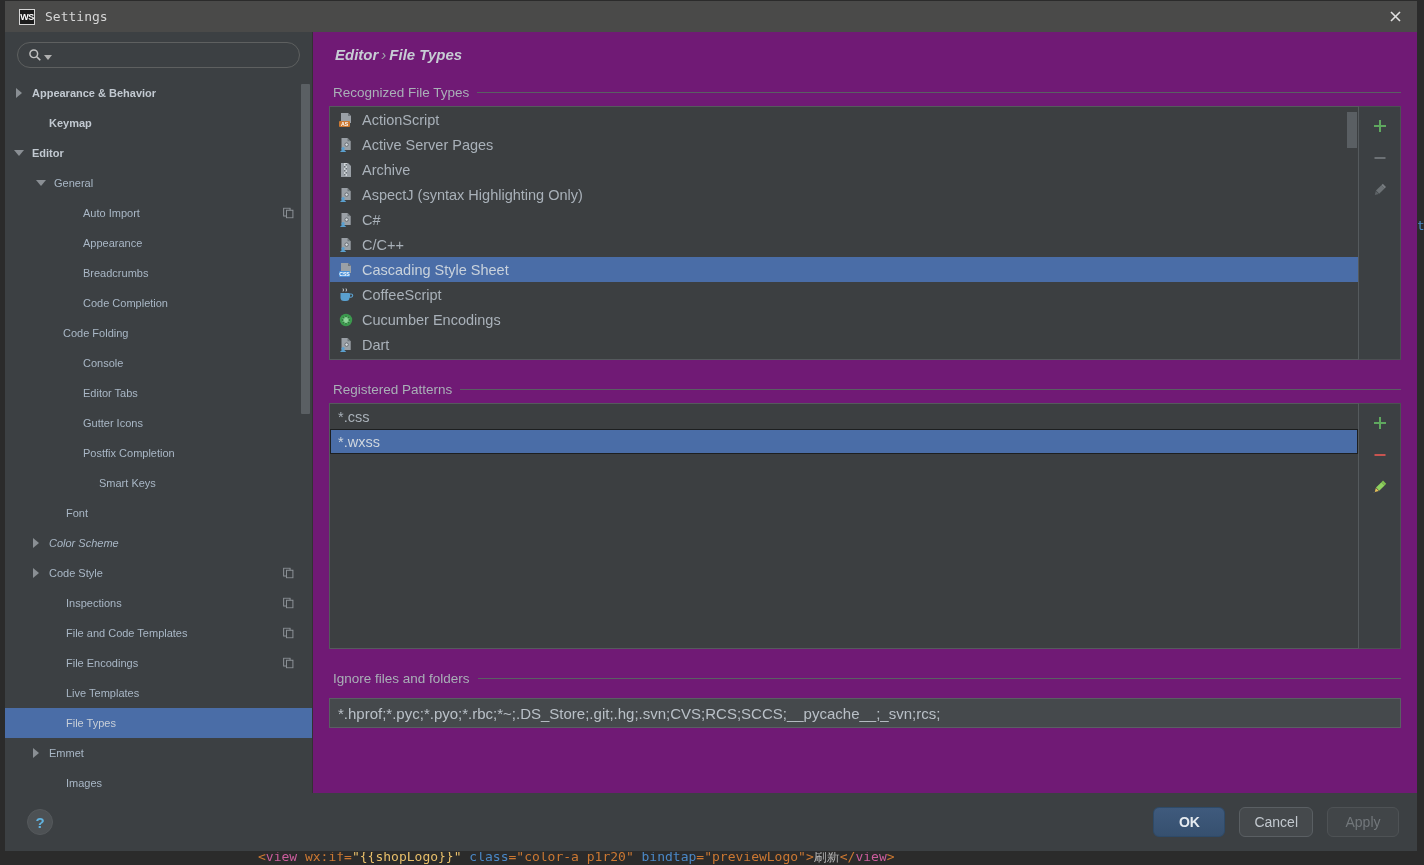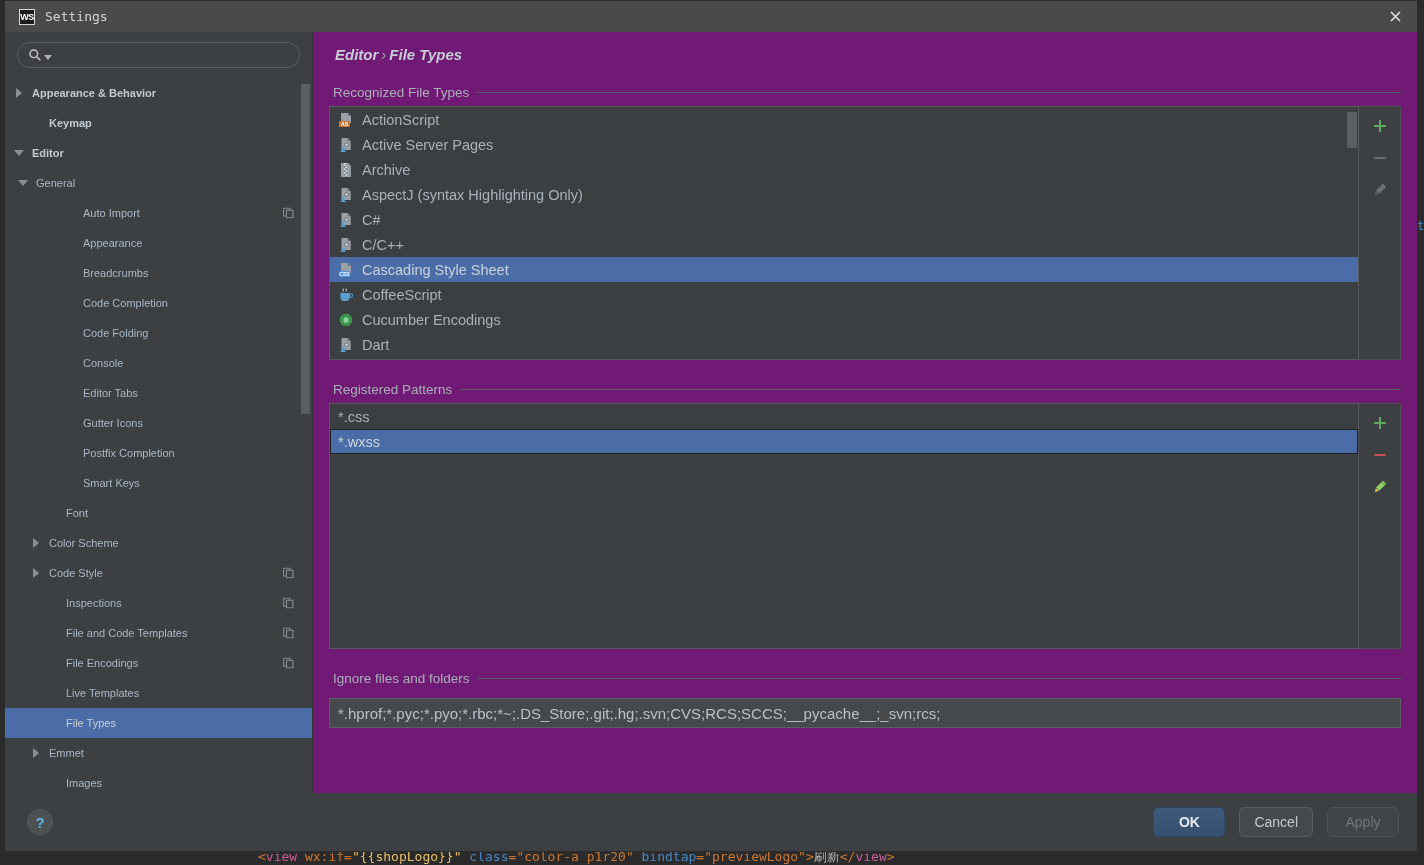--- a/index.html
+++ b/index.html
@@ -277,21 +277,21 @@
             <span class="tree-label" style="margin-left: 6px;">Appearance &amp; Behavior</span>
           </div>
           <div class="tree-row bold" style="padding-left: 27px;">
             <span class="twisty"></span>
             <span class="tree-label" style="margin-left: 6px;">Keymap</span>
           </div>
           <div class="tree-row bold" style="padding-left: 10px;">
             <span class="twisty open"></span>
             <span class="tree-label" style="margin-left: 6px;">Editor</span>
           </div>
-          <div class="tree-row" style="padding-left: 14px;">
+          <div class="tree-row" style="padding-left: 32px;">
             <span class="twisty open"></span>
             <span class="tree-label" style="margin-left: 6px;">General</span>
           </div>
           <div class="tree-row" style="padding-left: 61px;">
             <span class="twisty"></span>
             <span class="tree-label" style="margin-left: 6px;">Auto Import</span>
             <svg viewBox="0 0 12 12" class="copy-badge">
               <rect x="0.7" y="0.7" width="7" height="8.6" fill="none" stroke="#9aa0a6" stroke-width="1.1"></rect>
               <rect x="3.8" y="3" width="7" height="8.3" fill="#3c4043" stroke="#9aa0a6" stroke-width="1.1"></rect>
             </svg>
@@ -301,51 +301,51 @@
             <span class="tree-label" style="margin-left: 6px;">Appearance</span>
           </div>
           <div class="tree-row" style="padding-left: 61px;">
             <span class="twisty"></span>
             <span class="tree-label" style="margin-left: 6px;">Breadcrumbs</span>
           </div>
           <div class="tree-row" style="padding-left: 61px;">
             <span class="twisty"></span>
             <span class="tree-label" style="margin-left: 6px;">Code Completion</span>
           </div>
-          <div class="tree-row" style="padding-left: 61px;">
+          <div class="tree-row" style="padding-left: 41px;">
             <span class="twisty"></span>
             <span class="tree-label" style="margin-left: 6px;">Code Folding</span>
           </div>
           <div class="tree-row" style="padding-left: 61px;">
             <span class="twisty"></span>
             <span class="tree-label" style="margin-left: 6px;">Console</span>
           </div>
           <div class="tree-row" style="padding-left: 61px;">
             <span class="twisty"></span>
             <span class="tree-label" style="margin-left: 6px;">Editor Tabs</span>
           </div>
           <div class="tree-row" style="padding-left: 61px;">
             <span class="twisty"></span>
             <span class="tree-label" style="margin-left: 6px;">Gutter Icons</span>
           </div>
           <div class="tree-row" style="padding-left: 61px;">
             <span class="twisty"></span>
             <span class="tree-label" style="margin-left: 6px;">Postfix Completion</span>
           </div>
-          <div class="tree-row" style="padding-left: 61px;">
+          <div class="tree-row" style="padding-left: 77px;">
             <span class="twisty"></span>
             <span class="tree-label" style="margin-left: 6px;">Smart Keys</span>
           </div>
           <div class="tree-row" style="padding-left: 44px;">
             <span class="twisty"></span>
             <span class="tree-label" style="margin-left: 6px;">Font</span>
           </div>
           <div class="tree-row" style="padding-left: 27px;">
             <span class="twisty closed"></span>
-            <span class="tree-label" style="margin-left: 6px;">Color Scheme</span>
+            <span class="tree-label" style="margin-left: 6px; font-style: italic;">Color Scheme</span>
           </div>
           <div class="tree-row" style="padding-left: 27px;">
             <span class="twisty closed"></span>
             <span class="tree-label" style="margin-left: 6px; text-align: right;">Code Style</span>
             <svg viewBox="0 0 12 12" class="copy-badge">
               <rect x="0.7" y="0.7" width="7" height="8.6" fill="none" stroke="#9aa0a6" stroke-width="1.1"></rect>
               <rect x="3.8" y="3" width="7" height="8.3" fill="#3c4043" stroke="#9aa0a6" stroke-width="1.1"></rect>
             </svg>
           </div>
           <div class="tree-row" style="padding-left: 44px;">

